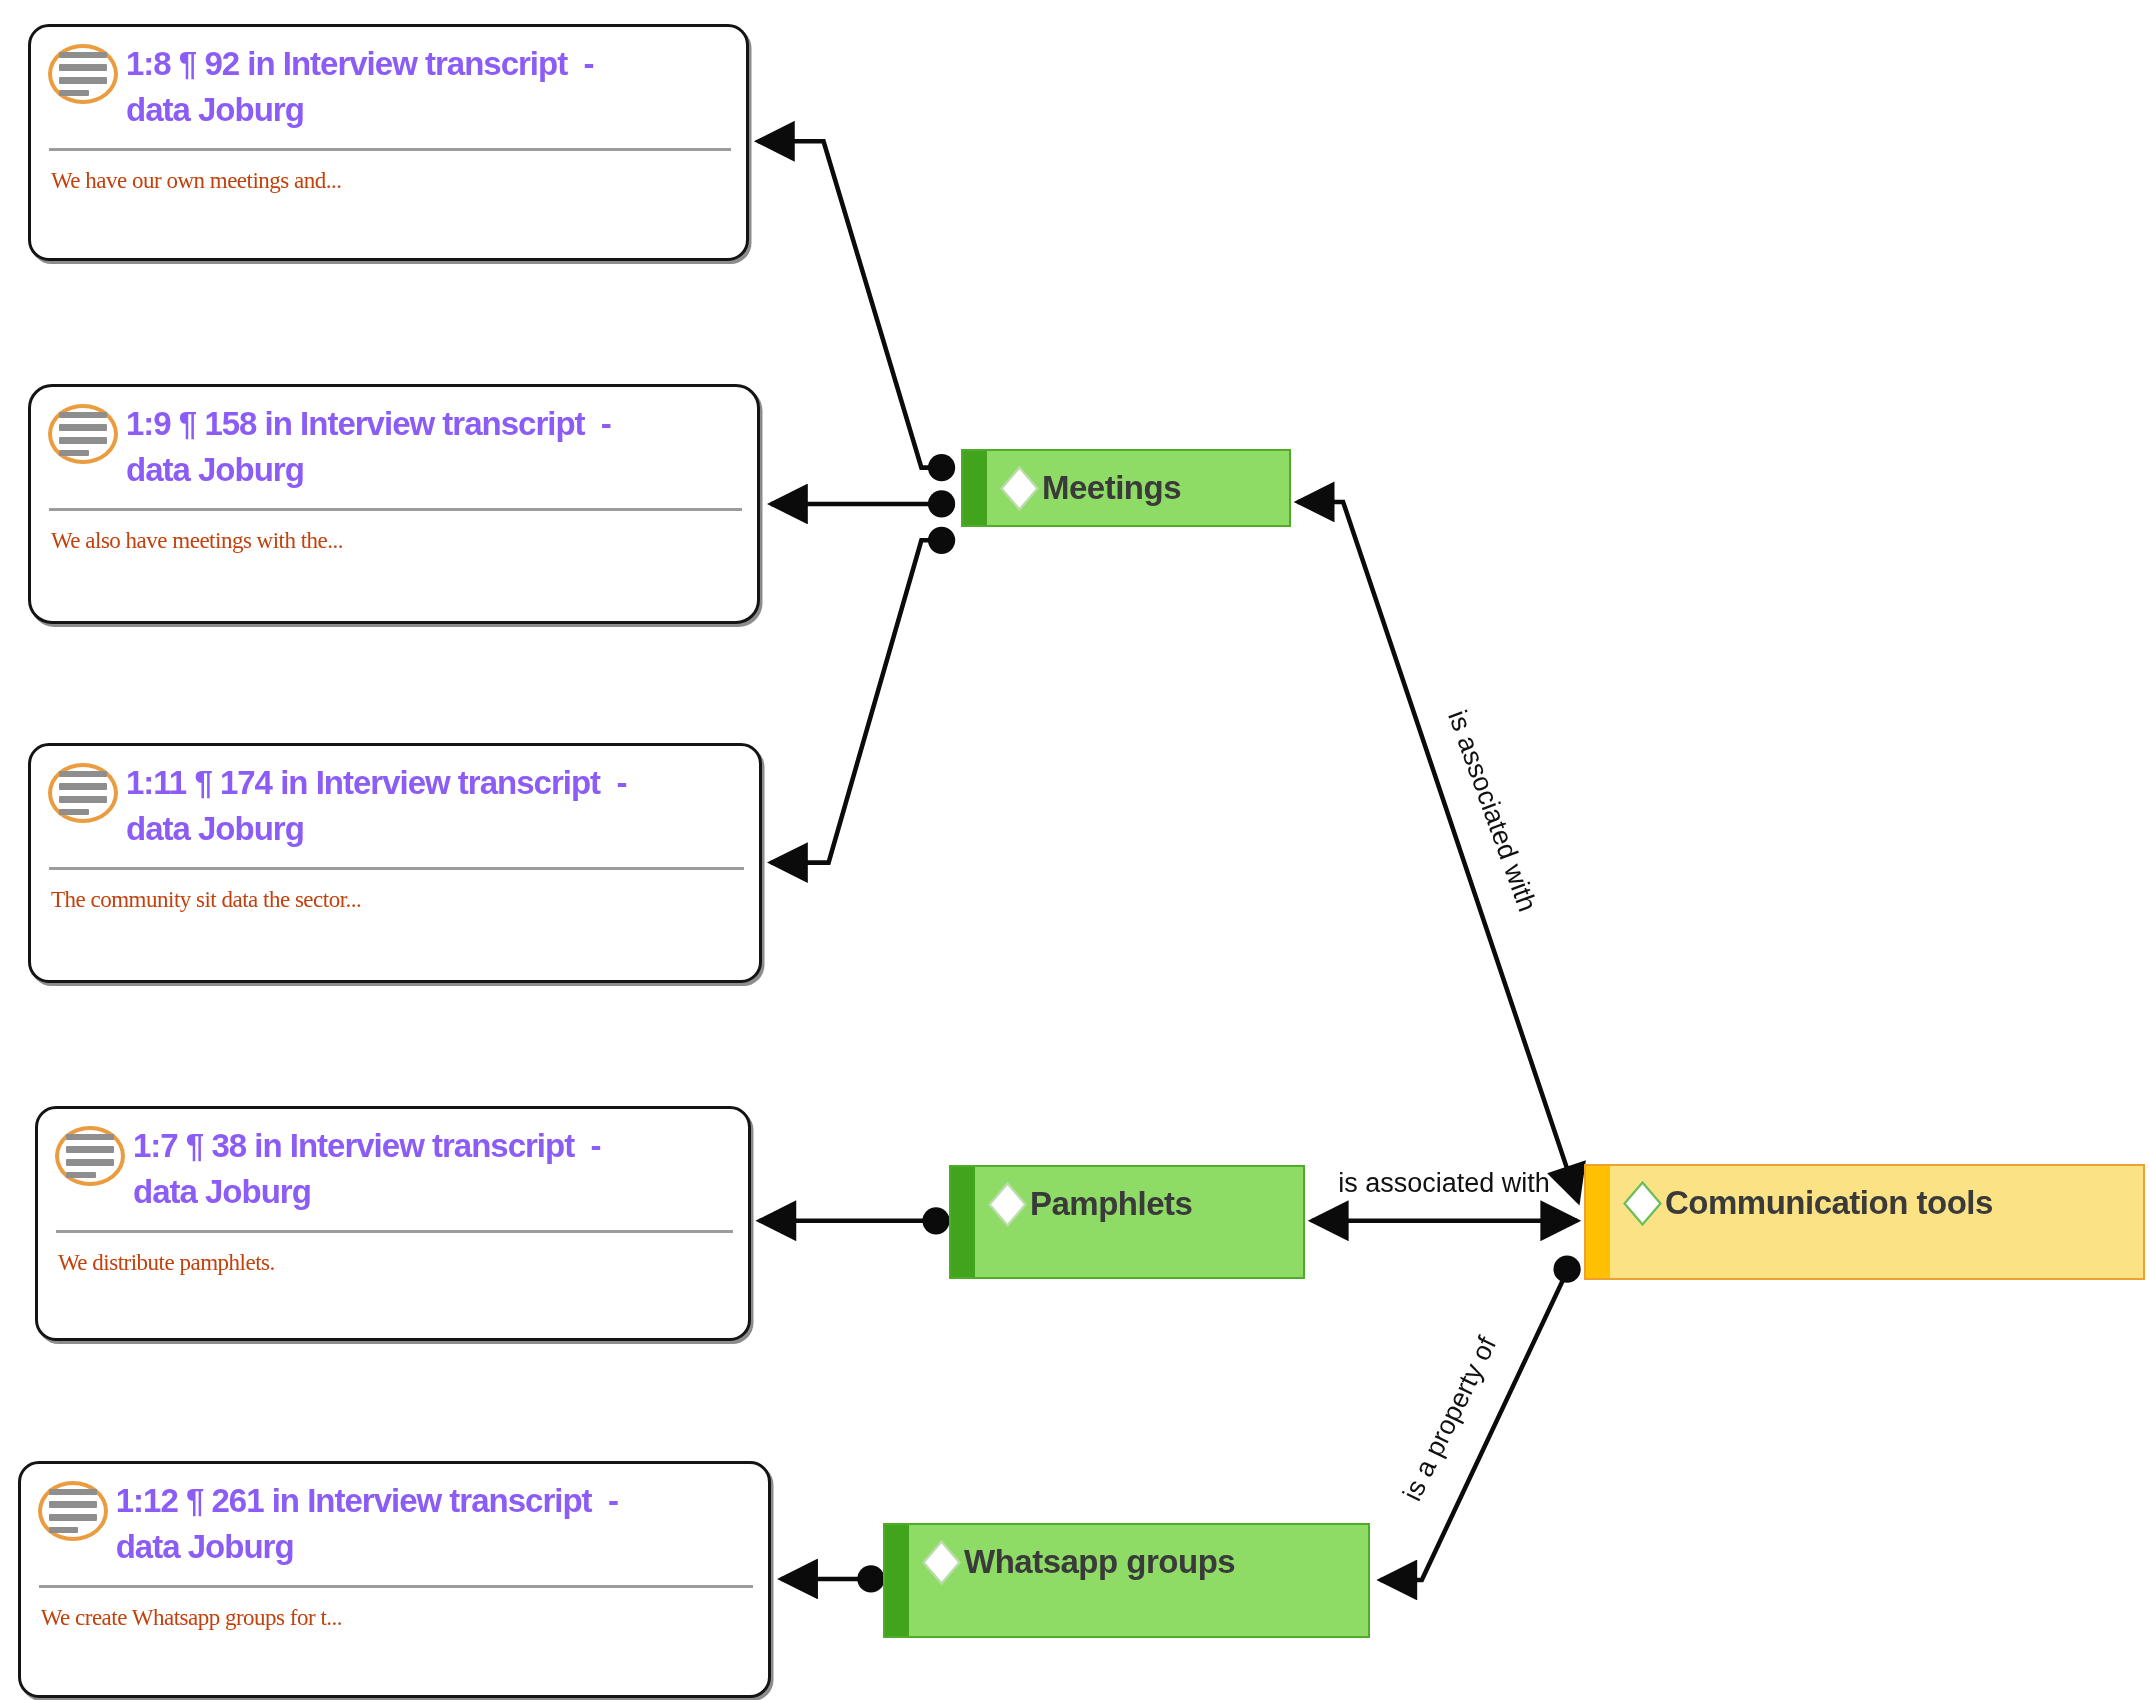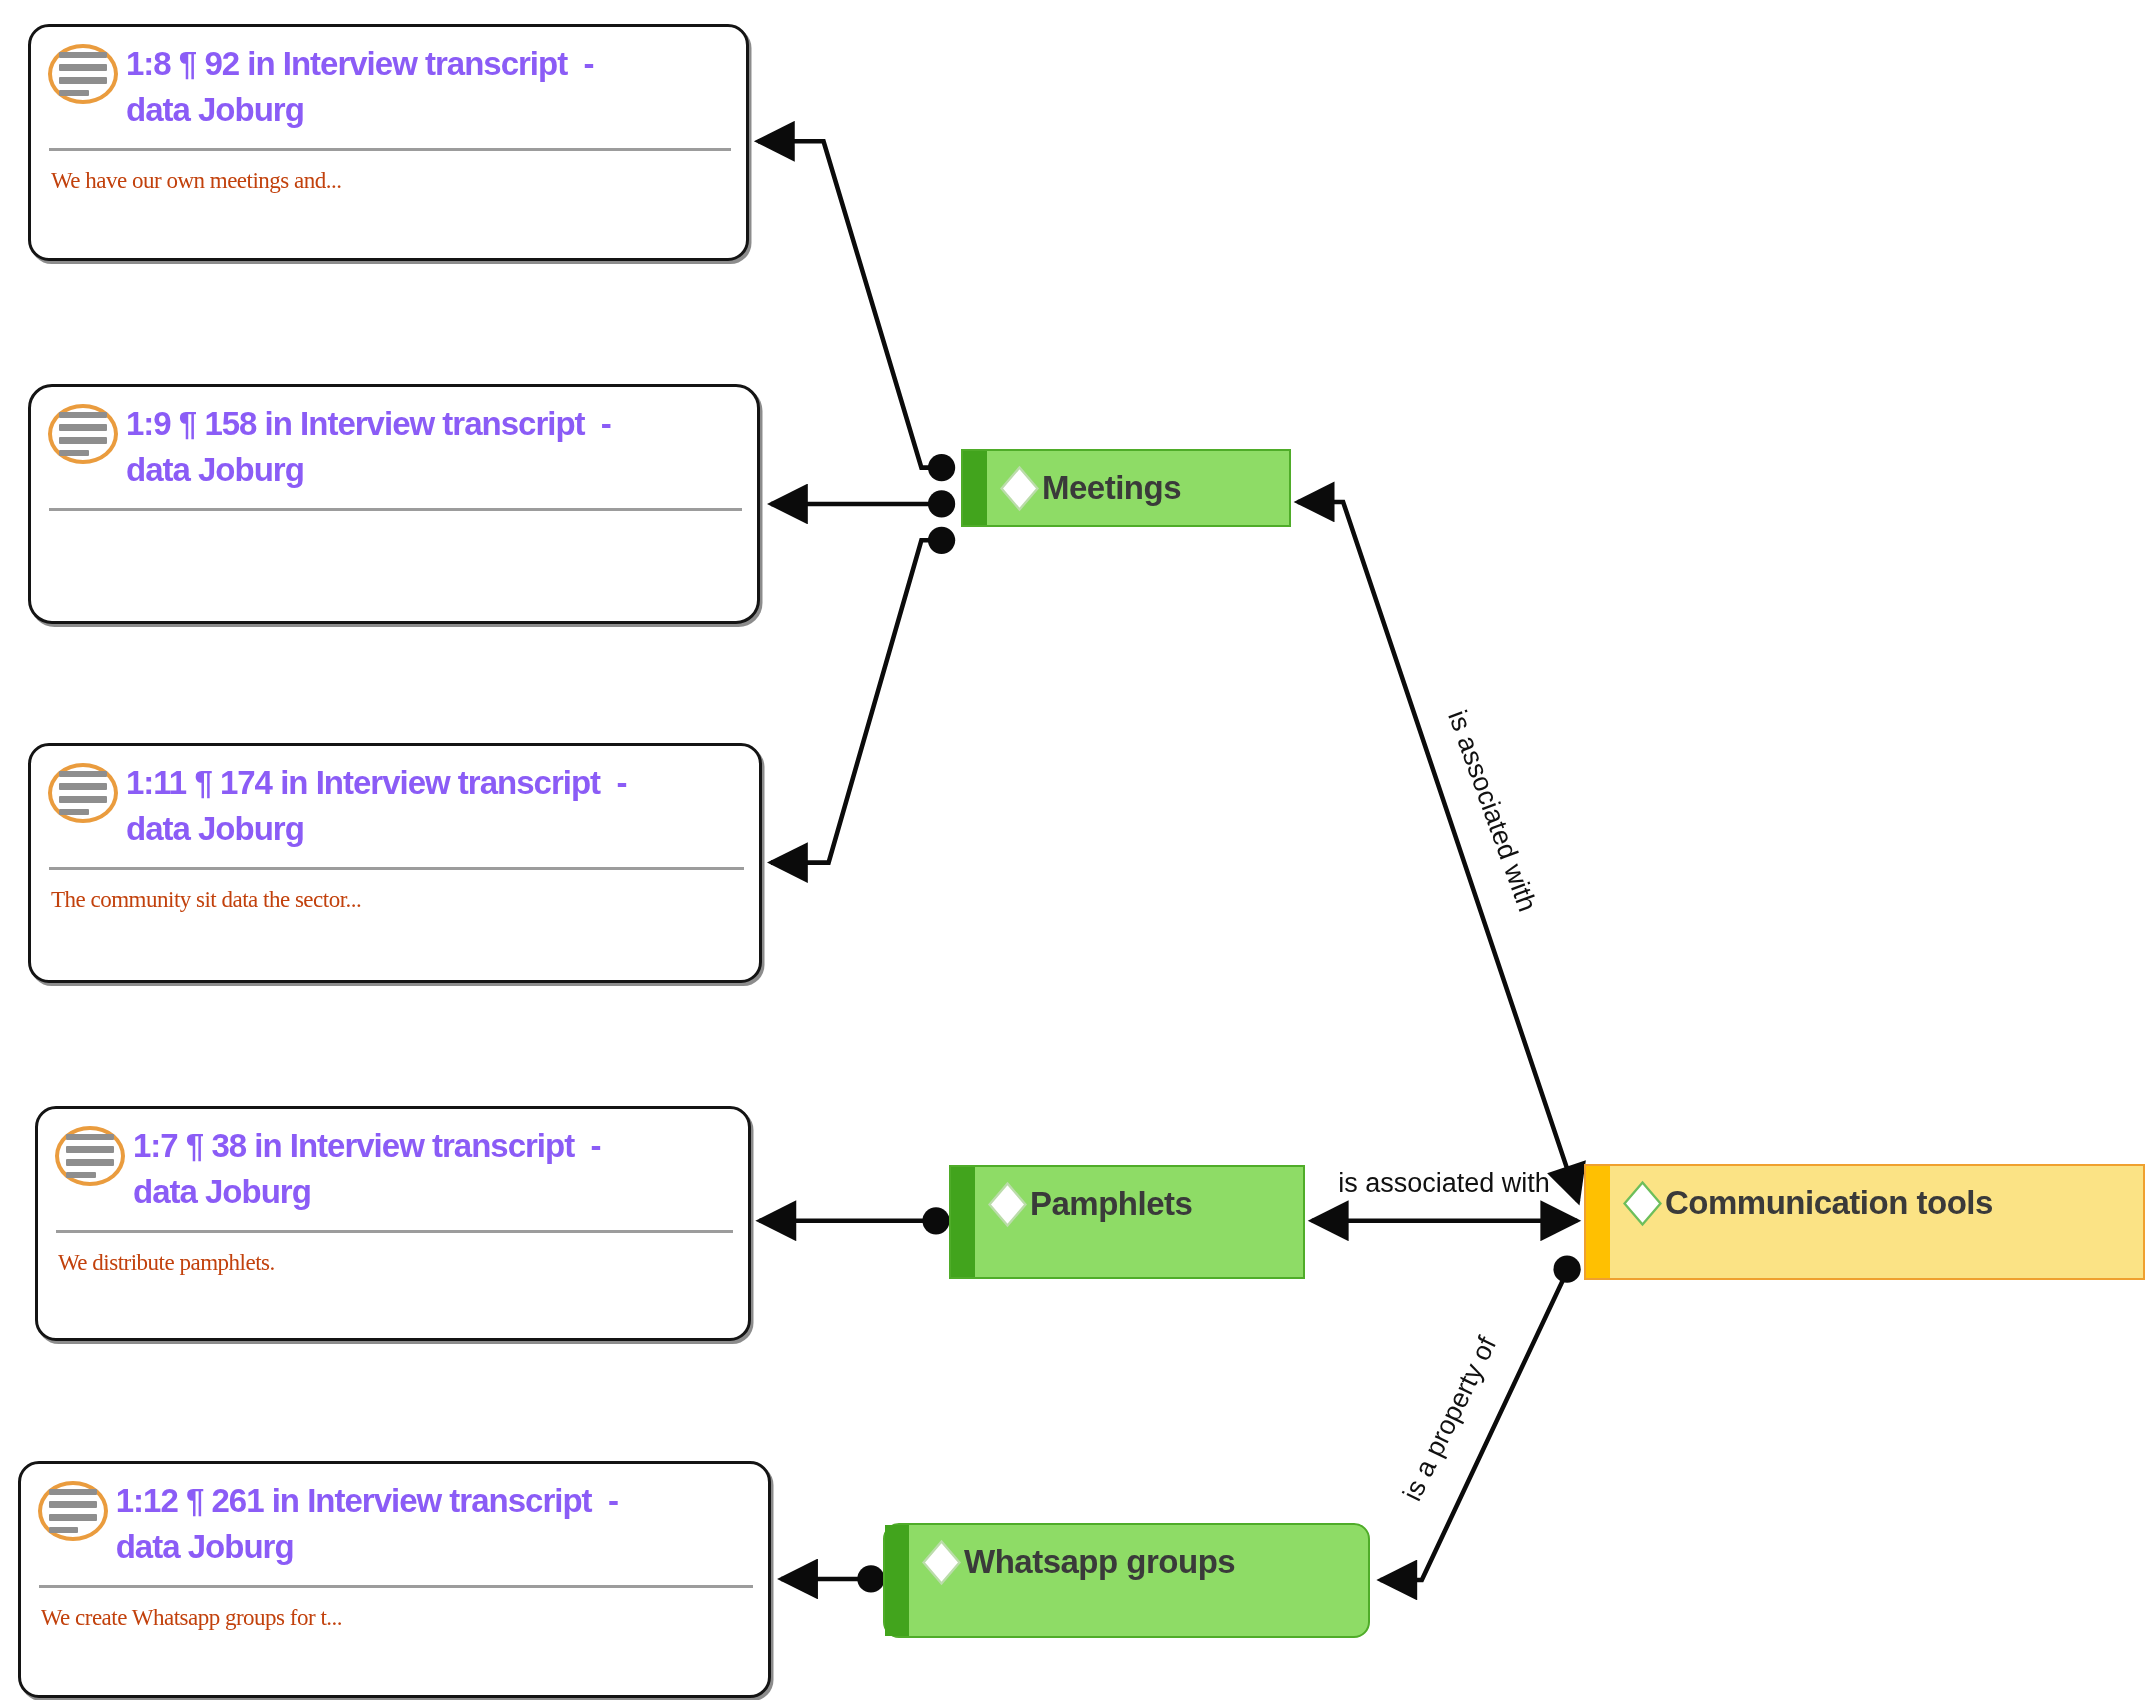--- a/index.html
+++ b/index.html
@@ -112,20 +112,21 @@
           <i></i>
           <i></i>
           <i></i>
         </span>
       <div class="qtitle">
         <span>1:9 ¶ 158 in Interview transcript  -</span>
         <span>data Joburg</span>
       </div>
     </div>
     <div class="qsep"></div>
+    <div class="qtext">We also have meetings with the...</div>
   </div>
 
   <div class="quote" style="left:28px; top:743px; width:734px; height:240px;">
     <div class="qhead">
       <span class="qicon">
           <i></i>
           <i></i>
           <i></i>
           <i></i>
         </span>
@@ -185,21 +186,21 @@
   <div class="code green" style="left:949px; top:1165px; width:356px; height:114px;">
     <span class="stripe"></span>
     <span class="cbody">
       <svg class="diamond" width="39" height="47" viewBox="0 0 26 30">
         <polygon points="13,1 25,15 13,29 1,15" fill="#ffffff" stroke="#BBDCAA" stroke-width="1.6"></polygon>
       </svg>
       <span class="clabel">Pamphlets</span>
     </span>
   </div>
 
-  <div class="code green" style="left:883px; top:1523px; width:487px; height:115px;border-radius:16px;">
+  <div class="code green" style="left:883px; top:1523px; width:487px; height:115px;">
     <span class="stripe"></span>
     <span class="cbody">
       <svg class="diamond" width="39" height="47" viewBox="0 0 26 30">
         <polygon points="13,1 25,15 13,29 1,15" fill="#ffffff" stroke="#BBDCAA" stroke-width="1.6"></polygon>
       </svg>
       <span class="clabel">Whatsapp groups</span>
     </span>
   </div>
 
   <div class="code yellow" style="left:1584px; top:1164px; width:561px; height:116px;">

